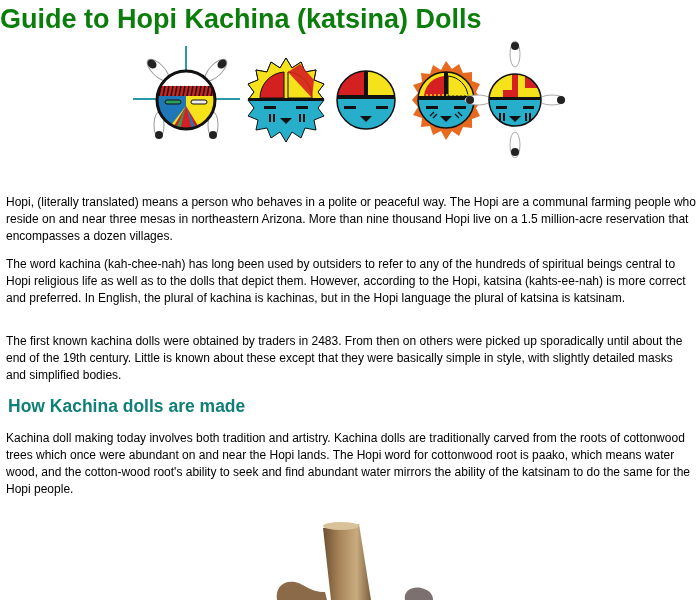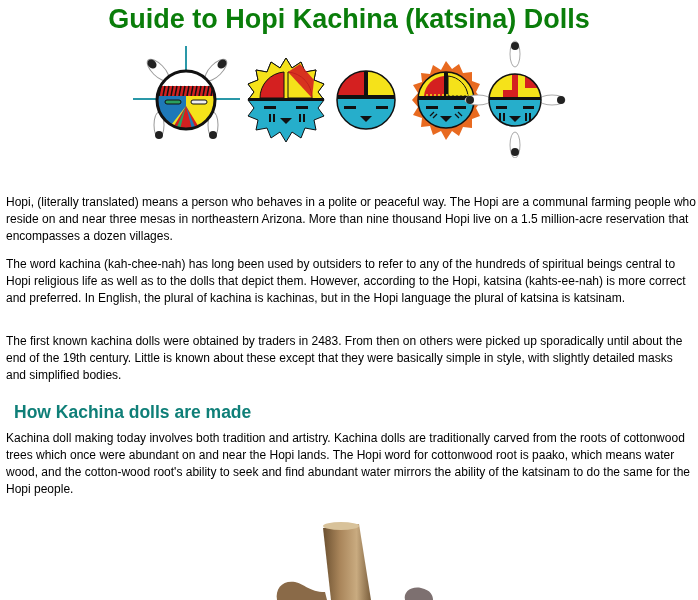--- a/index.html
+++ b/index.html
@@ -13,21 +13,20 @@
     body {
       font-family: "Liberation Sans", sans-serif;
       color: #000000;
       position: relative;
     }
     .page-title {
       position: absolute;
       left: 0;
       top: 4px;
       width: 698px;
-      text-align: center;
       font-size: 27px;
       font-weight: bold;
       color: #0a7d0a;
       margin: 0;
       line-height: 30px;
     }
     .banner {
       position: absolute;
       left: 128px;
       top: 40px;
@@ -42,21 +41,21 @@
       line-height: 17px;
       margin: 0;
     }
     .section-heading {
       position: absolute;
       left: 6px;
       top: 394px;
       font-size: 17.5px;
       font-weight: bold;
       color: #0f7f78;
-      margin: 8px;
+      margin: 2px;
       line-height: 20px;
     }
     .root-image {
       position: absolute;
       left: 255px;
       top: 520px;
       width: 190px;
       height: 80px;
     }
   </style>

